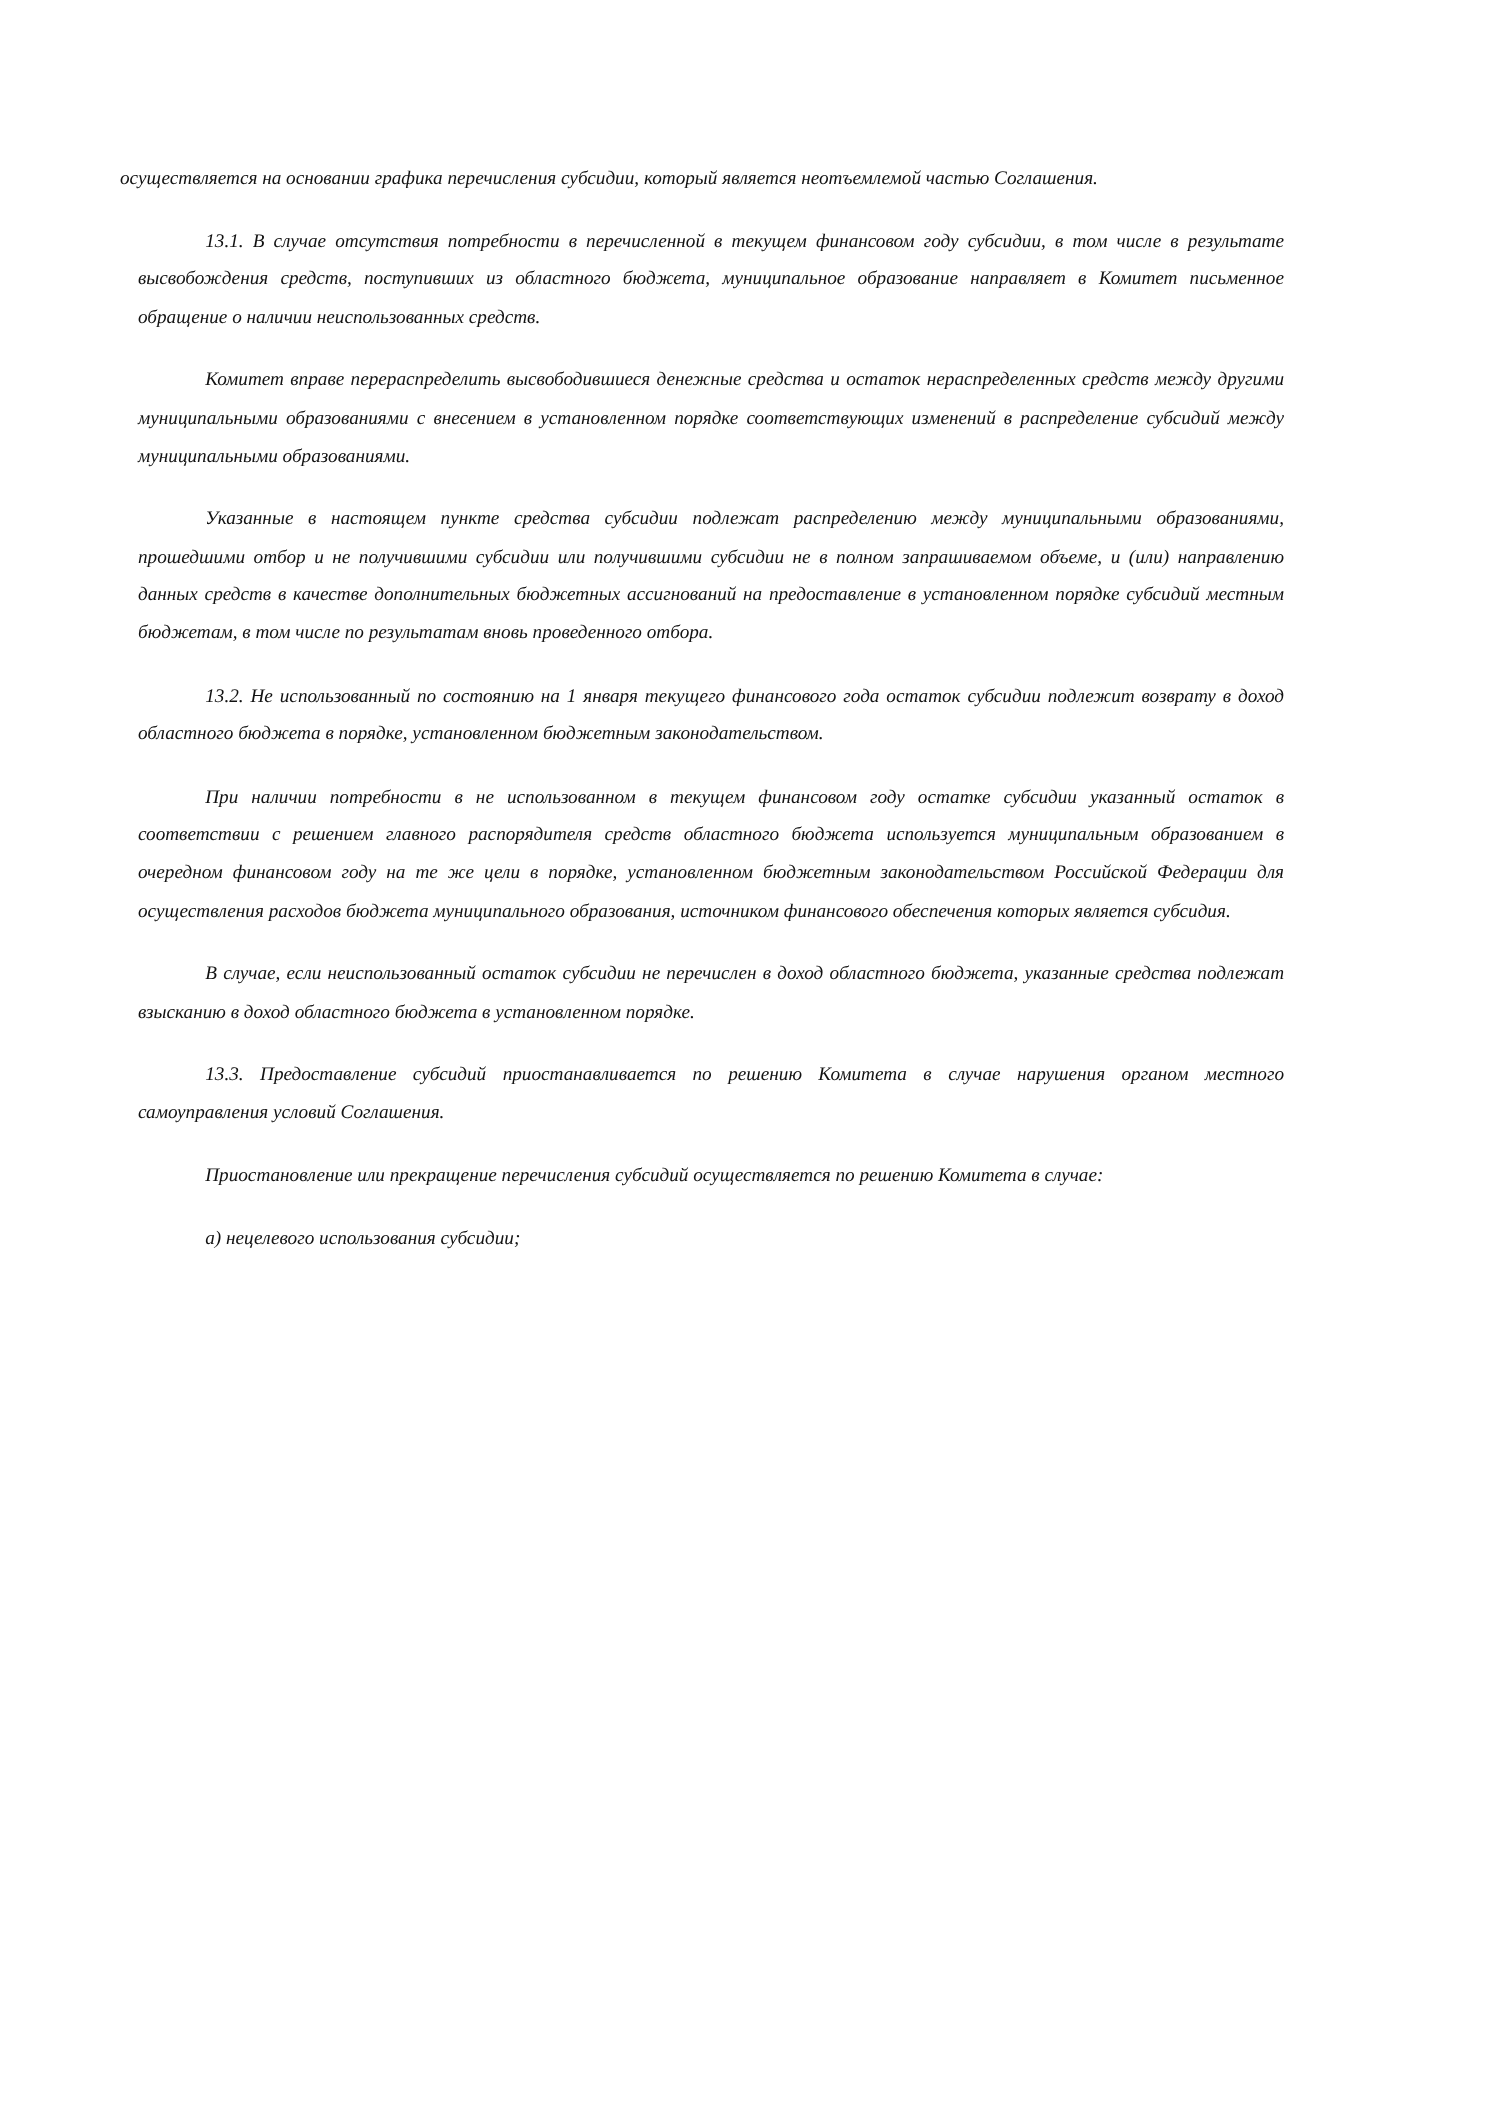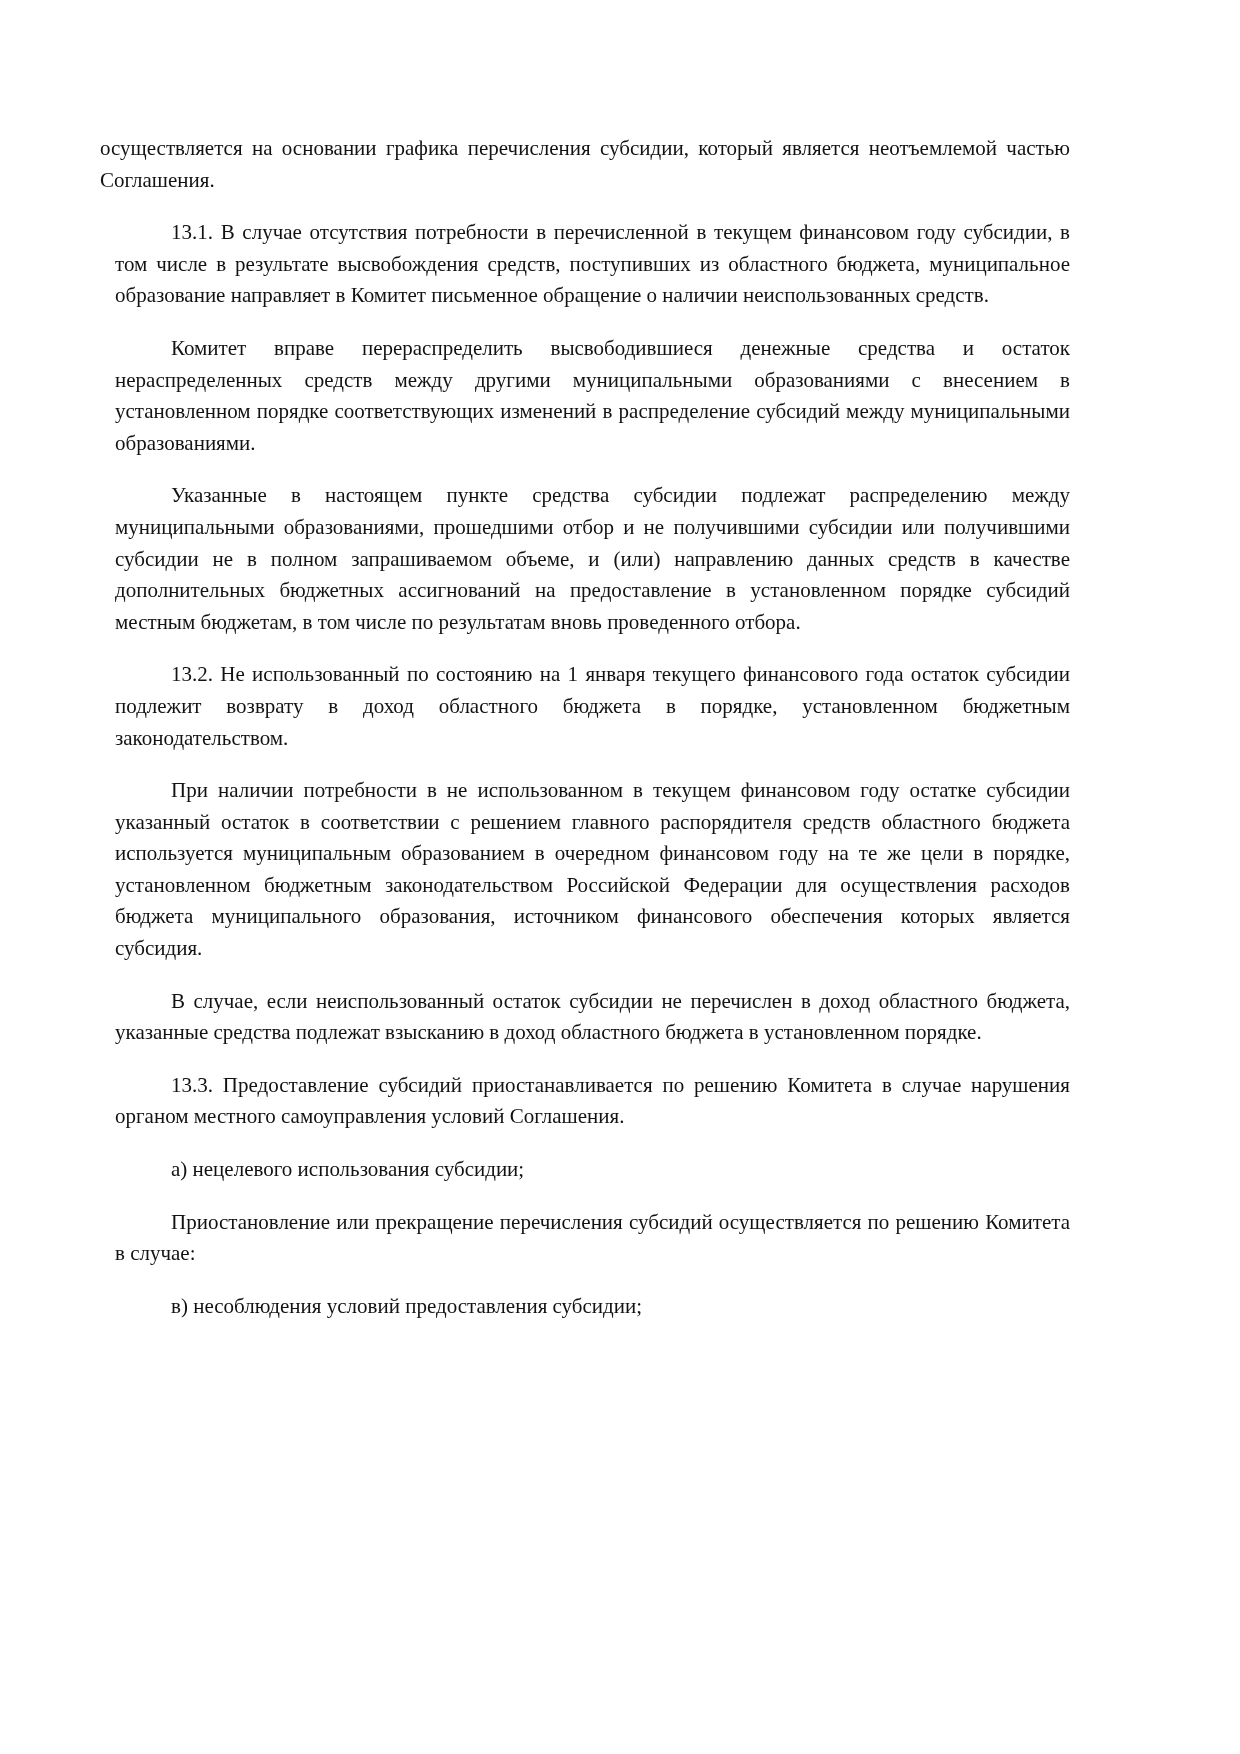--- a/index.html
+++ b/index.html
@@ -18,26 +18,27 @@
   }
   .text-block {
     position: absolute;
     left: 100px;
     top: 133px;
     width: 970px;
   }
   p.para {
     margin: 0 0 0 0;
     font-family: "Liberation Serif", "DejaVu Serif", serif;
-    font-size: 21px;
+    font-size: 16px;
     line-height: 31.6px;
     color: #121212;
     text-align: justify;
     text-justify: inter-word;
     hyphens: none;
+    font-style: italic;
     -webkit-hyphens: none;
   }
   p.para.indent {
     text-indent: 56px;
   }
   p.para.noindent {
     text-indent: 0;
   }
   p.para.gap {
     margin-top: 21px;
@@ -62,23 +63,22 @@
     <p class="para indent gap last-left">Указанные в настоящем пункте средства субсидии подлежат распределению между муниципальными образованиями, прошедшими отбор и не получившими субсидии или получившими субсидии не в полном запрашиваемом объеме, и (или) направлению данных средств в качестве дополнительных бюджетных ассигнований на предоставление в установленном порядке субсидий местным бюджетам, в том числе по результатам вновь проведенного отбора.</p>
 
     <p class="para indent gap last-left">13.2. Не использованный по состоянию на 1 января текущего финансового года остаток субсидии подлежит возврату в доход областного бюджета в порядке, установленном бюджетным законодательством.</p>
 
     <p class="para indent gap last-left">При наличии потребности в не использованном в текущем финансовом году остатке субсидии указанный остаток в соответствии с решением главного распорядителя средств областного бюджета используется муниципальным образованием в очередном финансовом году на те же цели в порядке, установленном бюджетным законодательством Российской Федерации для осуществления расходов бюджета муниципального образования, источником финансового обеспечения которых является субсидия.</p>
 
     <p class="para indent gap last-left">В случае, если неиспользованный остаток субсидии не перечислен в доход областного бюджета, указанные средства подлежат взысканию в доход областного бюджета в установленном порядке.</p>
 
     <p class="para indent gap last-left">13.3. Предоставление субсидий приостанавливается по решению Комитета в случае нарушения органом местного самоуправления условий Соглашения.</p>
 
+    <p class="para indent gap last-left">Приостановление или прекращение перечисления субсидий осуществляется по решению Комитета в случае:</p>
+
     <p class="para indent gap last-left">а) нецелевого использования субсидии;</p>
 
-    <p class="para indent gap last-left">Приостановление или прекращение перечисления субсидий осуществляется по решению Комитета в случае:</p>
 
-
-    <p class="para indent gap last-left">в) несоблюдения условий предоставления субсидии;</p>
 
 
 
   </div>
 </div>
 
 </body></html>

